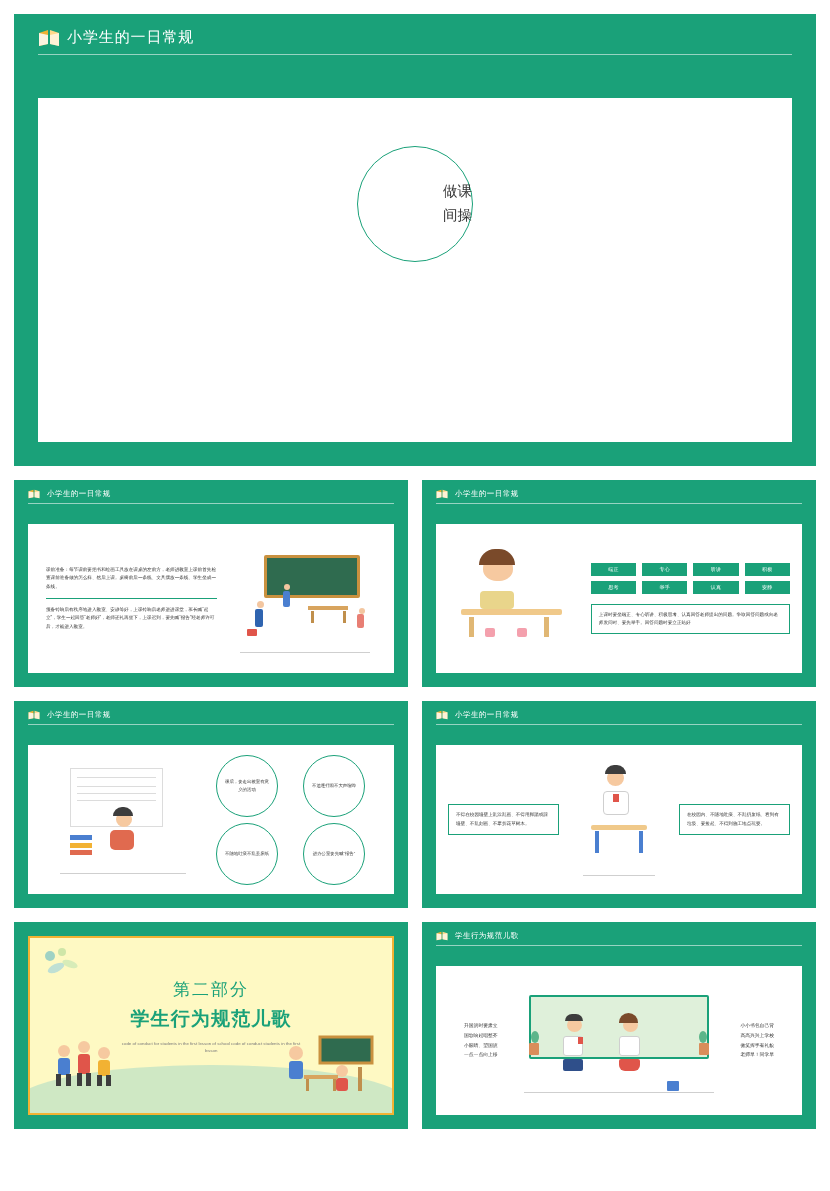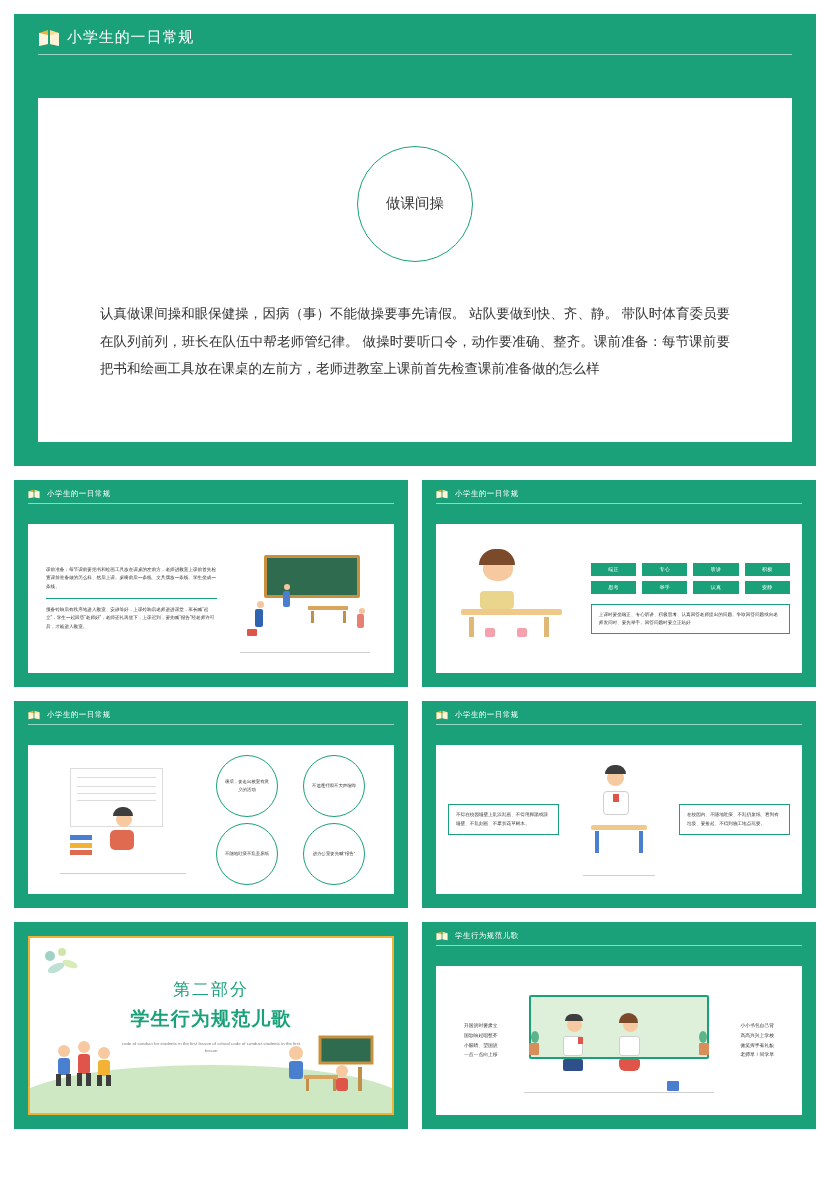--- a/index.html
+++ b/index.html
@@ -60,22 +60,22 @@
   .sm .card   { left: 14px; right: 14px; top: 44px; bottom: 14px; }
 
   
   .circle-row {
     display: flex; justify-content: center; gap: 28px;
     padding-top: 48px;
   }
   .circle {
     width: 116px; height: 116px; border-radius: 50%;
     border: 1.6px solid #1aa179;
-    display: flex; flex-direction: row;
-    align-items: center; justify-content: center;
+    display: flex; flex-direction: column;
+    align-items: flex-end; justify-content: center;
     color: #333; font-size: 14.5px; line-height: 1.65;
   }
   .hero-paragraph {
     margin: 38px 62px 0 62px;
     color: #333; font-size: 13.5px; line-height: 2.05;
     text-align: justify;
   }
 
   
   .body-2col {
@@ -111,21 +111,21 @@
   }
   .circ-grid {
     display: grid; grid-template-columns: 1fr 1fr;
     gap: 6px 8px;
   }
 
   
   .section-slide { position: relative; }
   .section-inner {
     position: absolute; left: 14px; right: 14px; top: 14px; bottom: 14px;
-    background: #ffffff;
+    background: #fef9c3;
     border: 2px solid #f2b233;
     overflow: hidden;
   }
   .sec-title-wrap { text-align: center; padding-top: 40px; }
   .sec-title-1 { color: #1aa179; font-size: 17px; letter-spacing: .12em; }
   .sec-title-2 { color: #1aa179; font-size: 19px; font-weight: bold; letter-spacing: .06em; margin-top: 5px; }
   .sec-sub { color: #7a7a7a; font-size: 4.4px; line-height: 1.7; margin-top: 8px; }
   .hill {
     position: absolute; left: -4%; bottom: -26px; width: 108%; height: 74px;
     background: #cfe8c4; border-radius: 50% 50% 0 0;
@@ -163,21 +163,20 @@
     </div>
     <div class="head-rule"></div>
 
     <div class="card">
       <div class="circle-row">
         <div class="circle">
           <span>做课</span>
           <span>间操</span>
         </div>
       </div>
-      <div class="hero-paragraph">认真做课间操和眼保健操，因病（事）不能做操要事先请假。 站队要做到快、齐、静。 带队时体育委员要在队列前列，班长在队伍中帮老师管纪律。 做操时要听口令，动作要准确、整齐。课前准备：每节课前要把书和绘画工具放在课桌的左前方，老师进教室上课前首先检查课前准备做的怎么样</div>
     </div>
   </div>
 
   <div class="grid-2">
 
     <div class="slide slide-sm sm">
       <div class="slide-head">
         <svg width="12" height="10" viewBox="0 0 22 18">
           <path d="M1 4 L10 1 L10 15 L1 17 Z" fill="#f2b233"></path>
           <path d="M21 4 L12 1 L12 15 L21 17 Z" fill="#ffd98a"></path>

